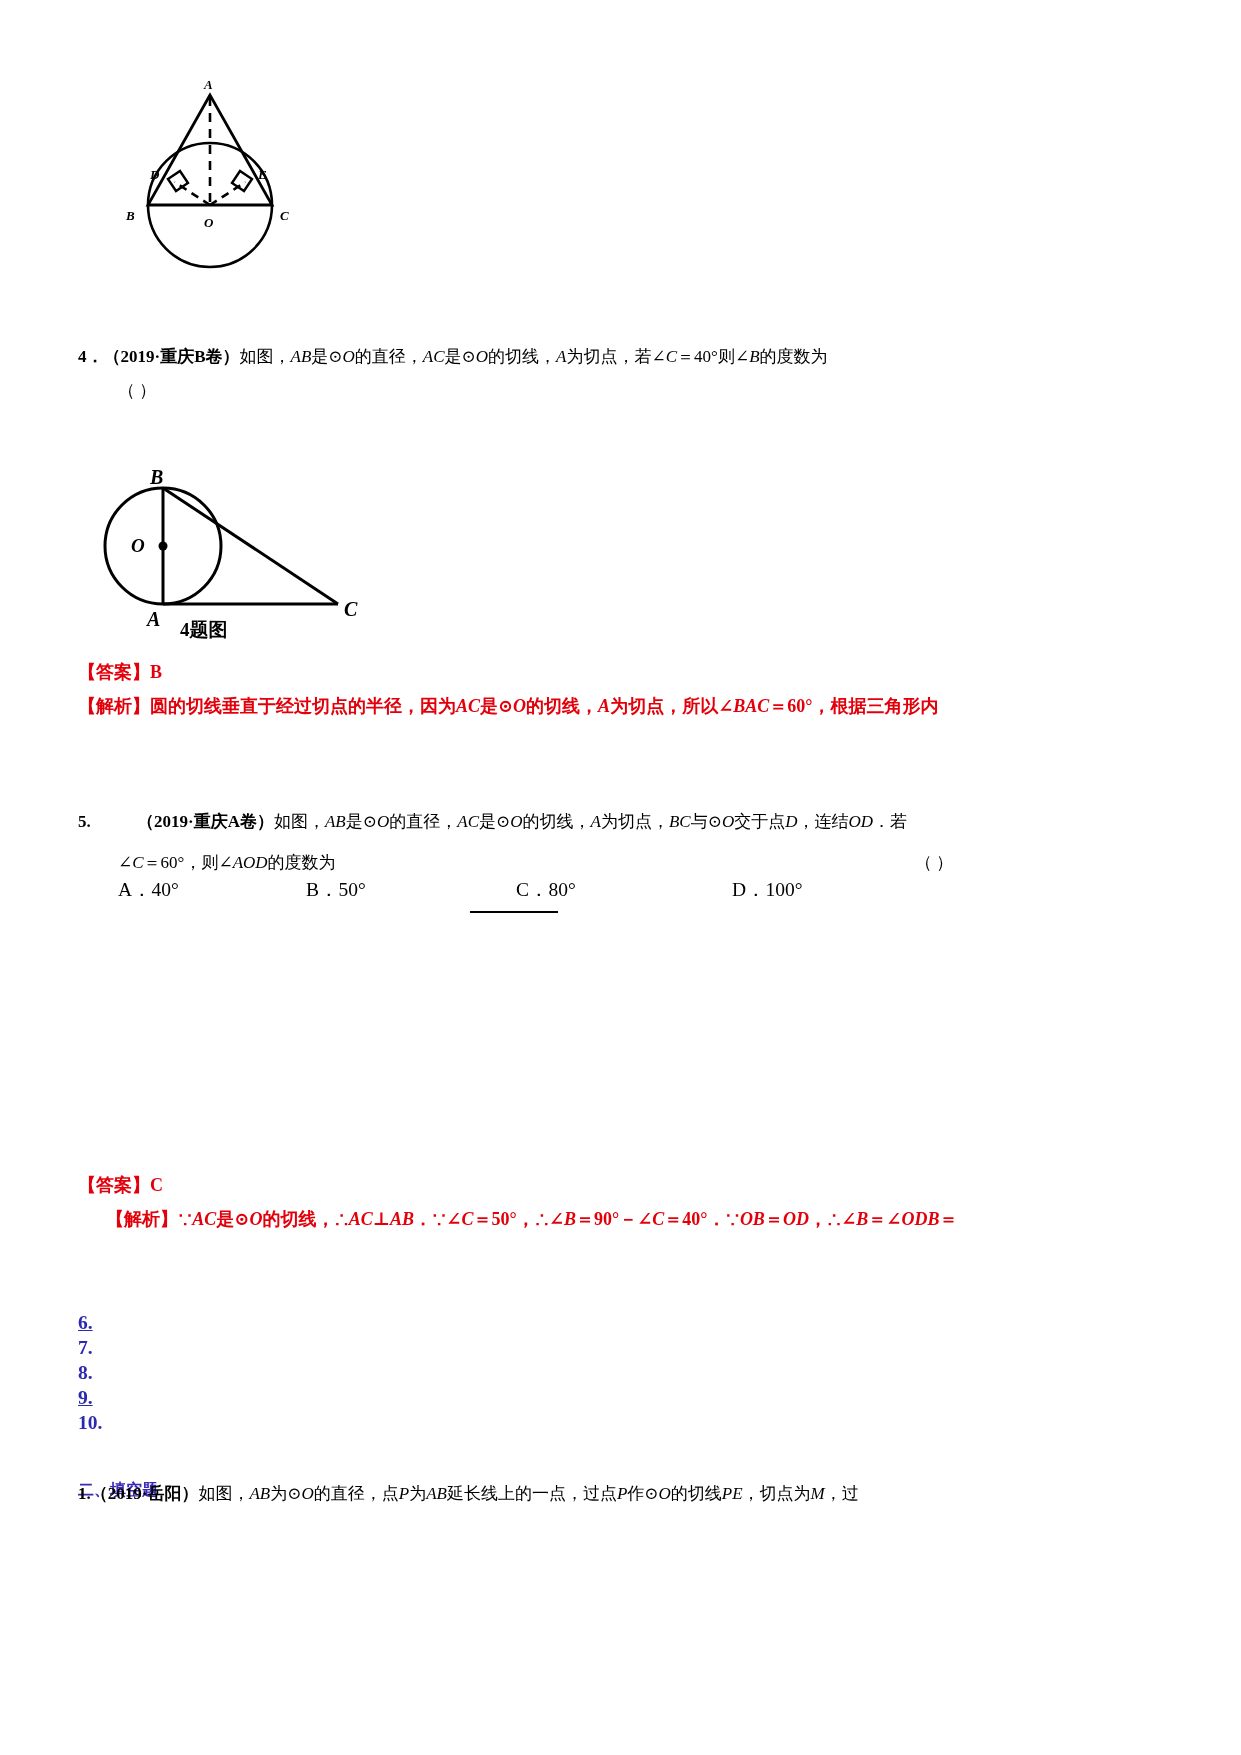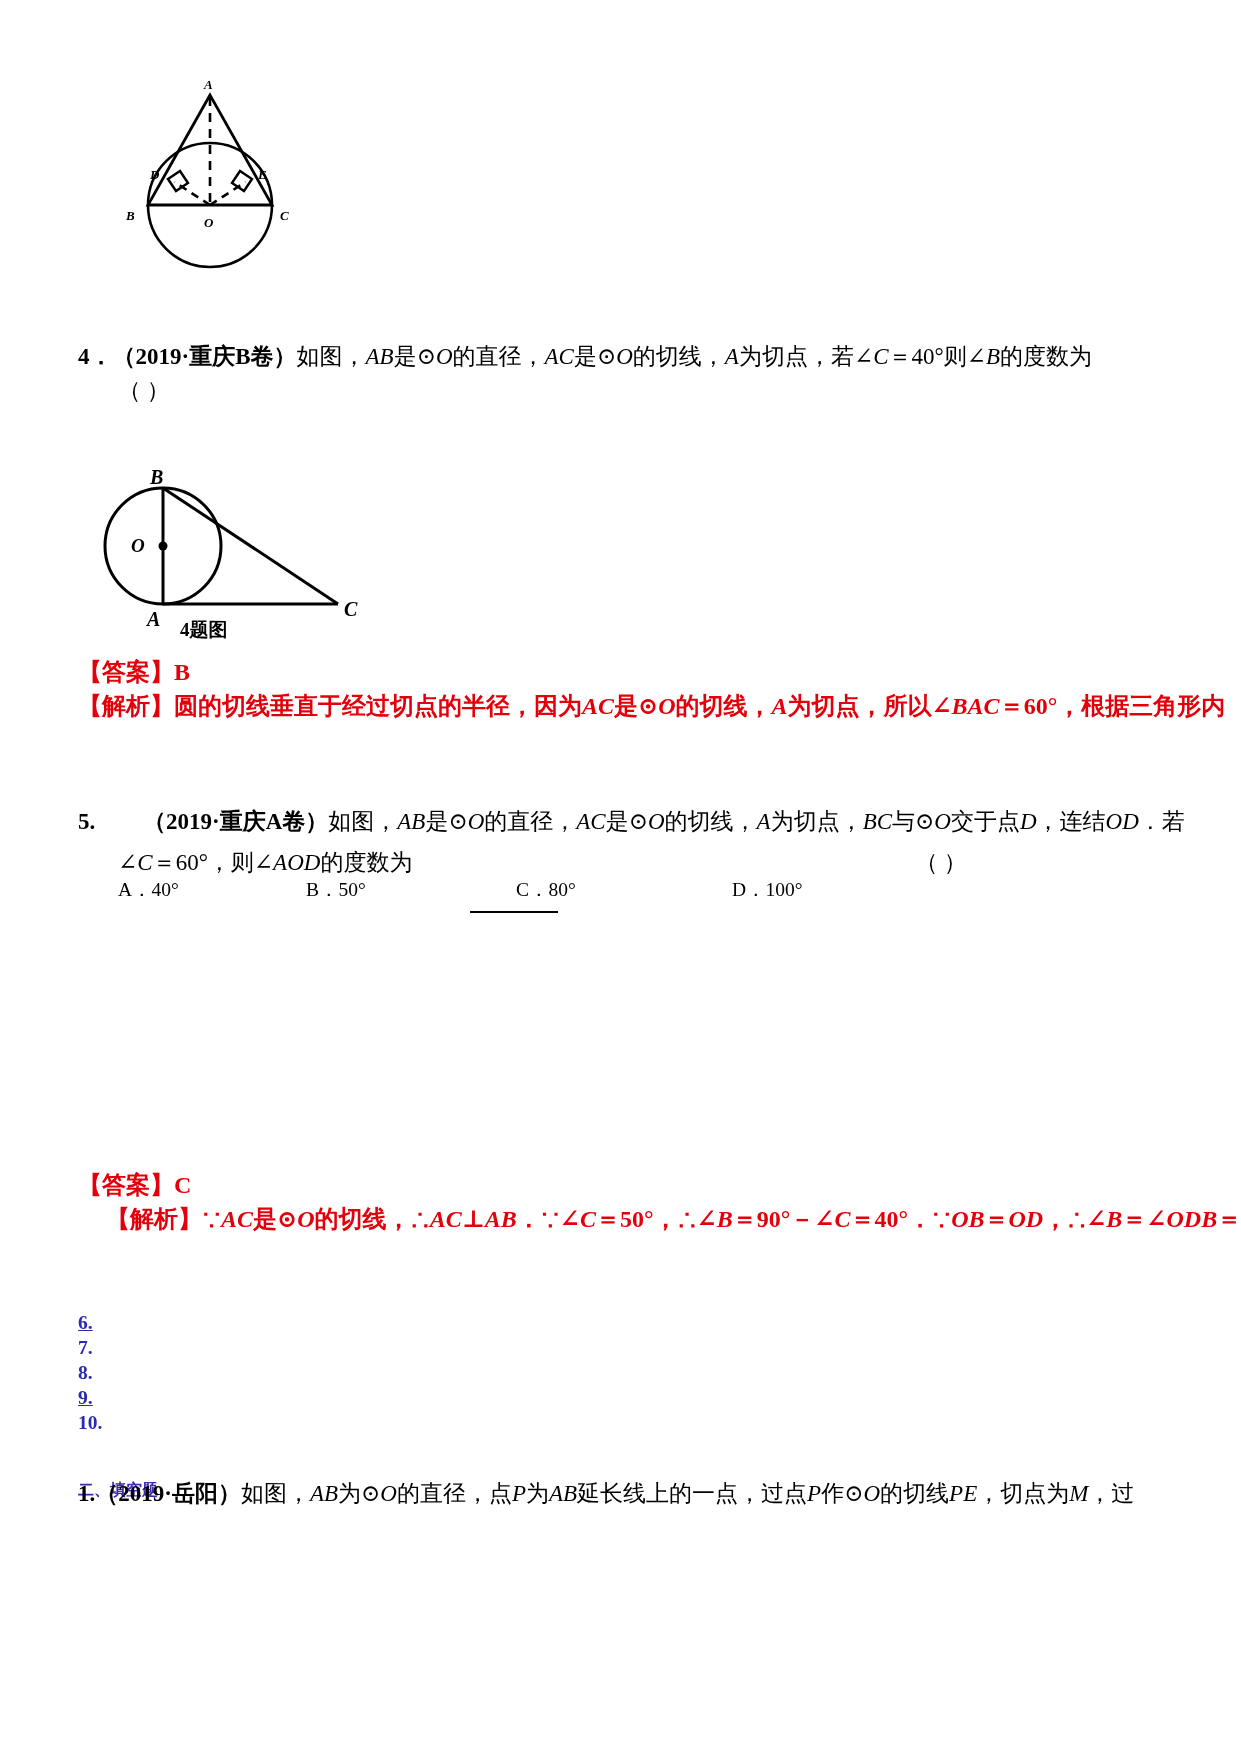--- a/index.html
+++ b/index.html
@@ -20,21 +20,21 @@
     left: 0; top: 0;
     width: 1241px;
     height: 1755px;
   }
   .cjk { font-family: "Liberation Serif", "DejaVu Serif", serif; }
   .ital { font-style: italic; }
 
   
   .qline {
     position: absolute;
-    font-size: 23px;
+    font-size: 17px;
     line-height: 34px;
     white-space: nowrap;
   }
   .qnum { font-weight: bold; }
   .src  { font-weight: bold; }
 
   .opt-row {
     position: absolute;
     font-size: 19.5px;
     white-space: nowrap;
@@ -43,21 +43,21 @@
 
   .underline-mark {
     position: absolute;
     height: 2px;
     background: #000;
   }
 
   
   .sol {
     position: absolute;
-    font-size: 24px;
+    font-size: 18px;
     line-height: 34px;
     color: #e3000b;
     font-weight: bold;
     white-space: nowrap;
   }
 
   
   .numitem {
     position: absolute;
     font-size: 19.5px;

